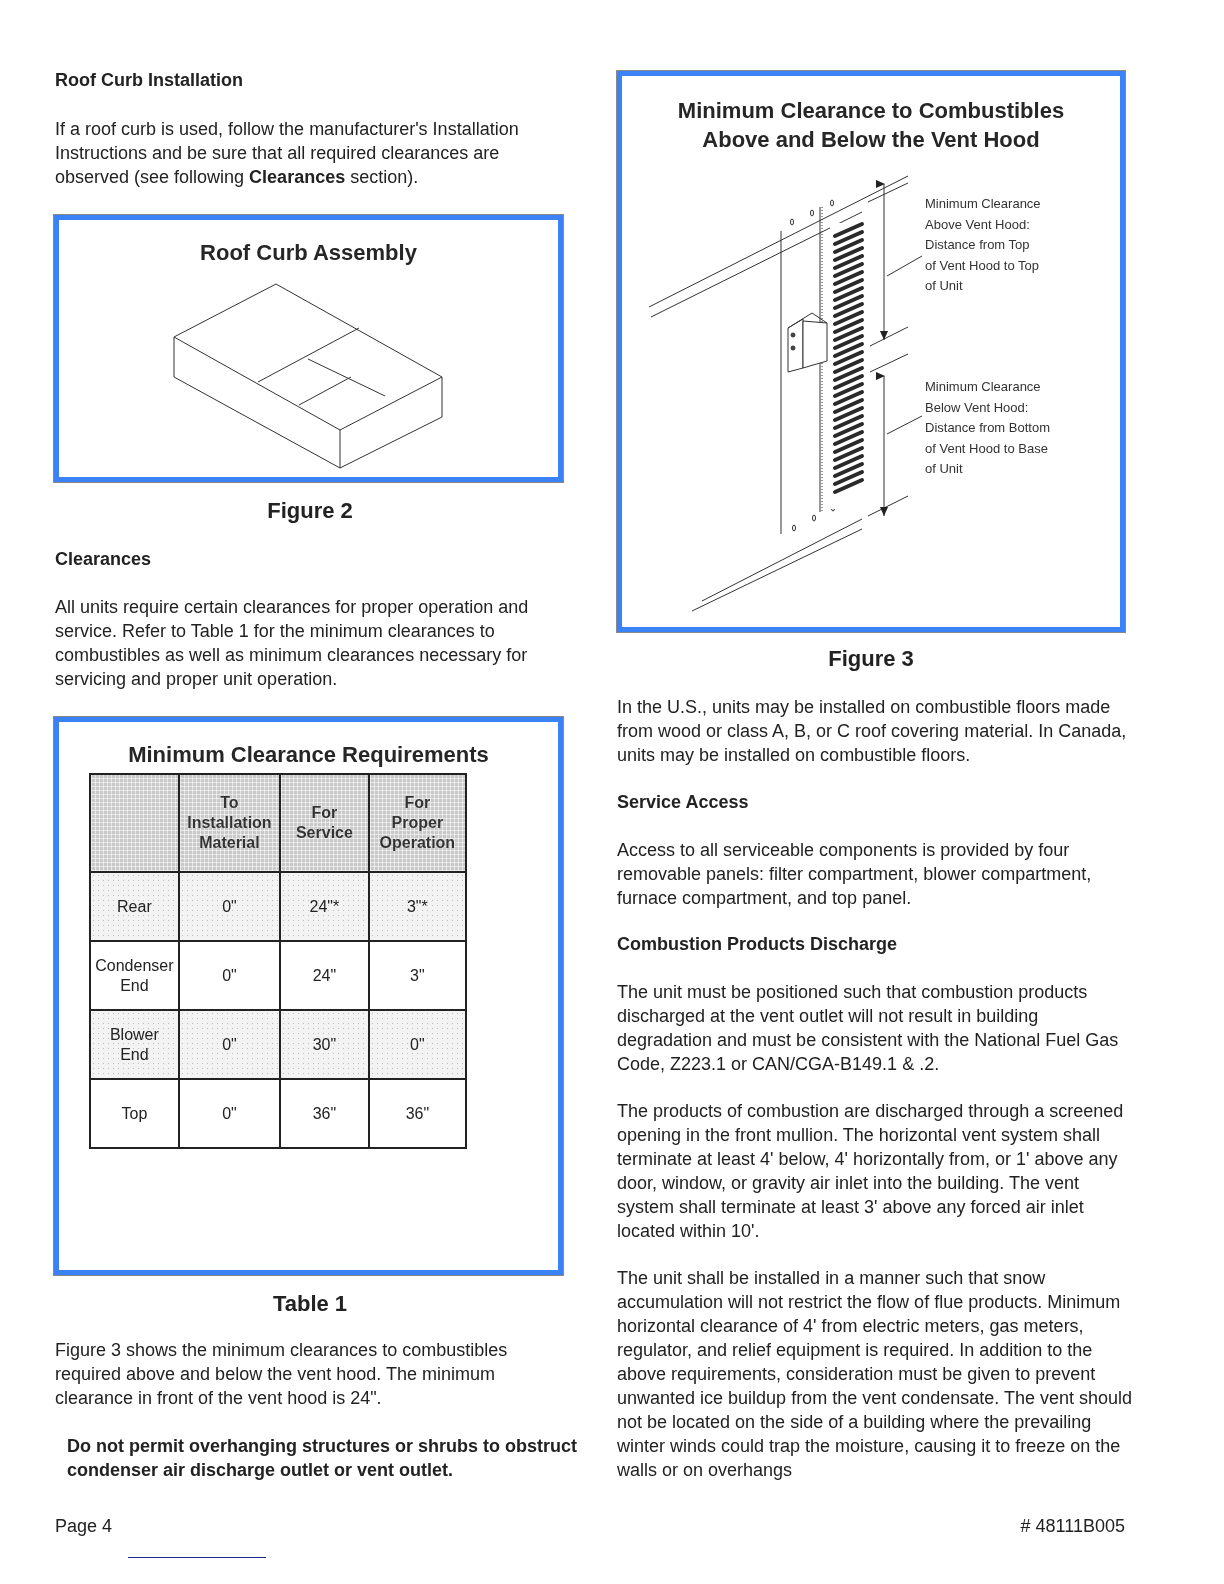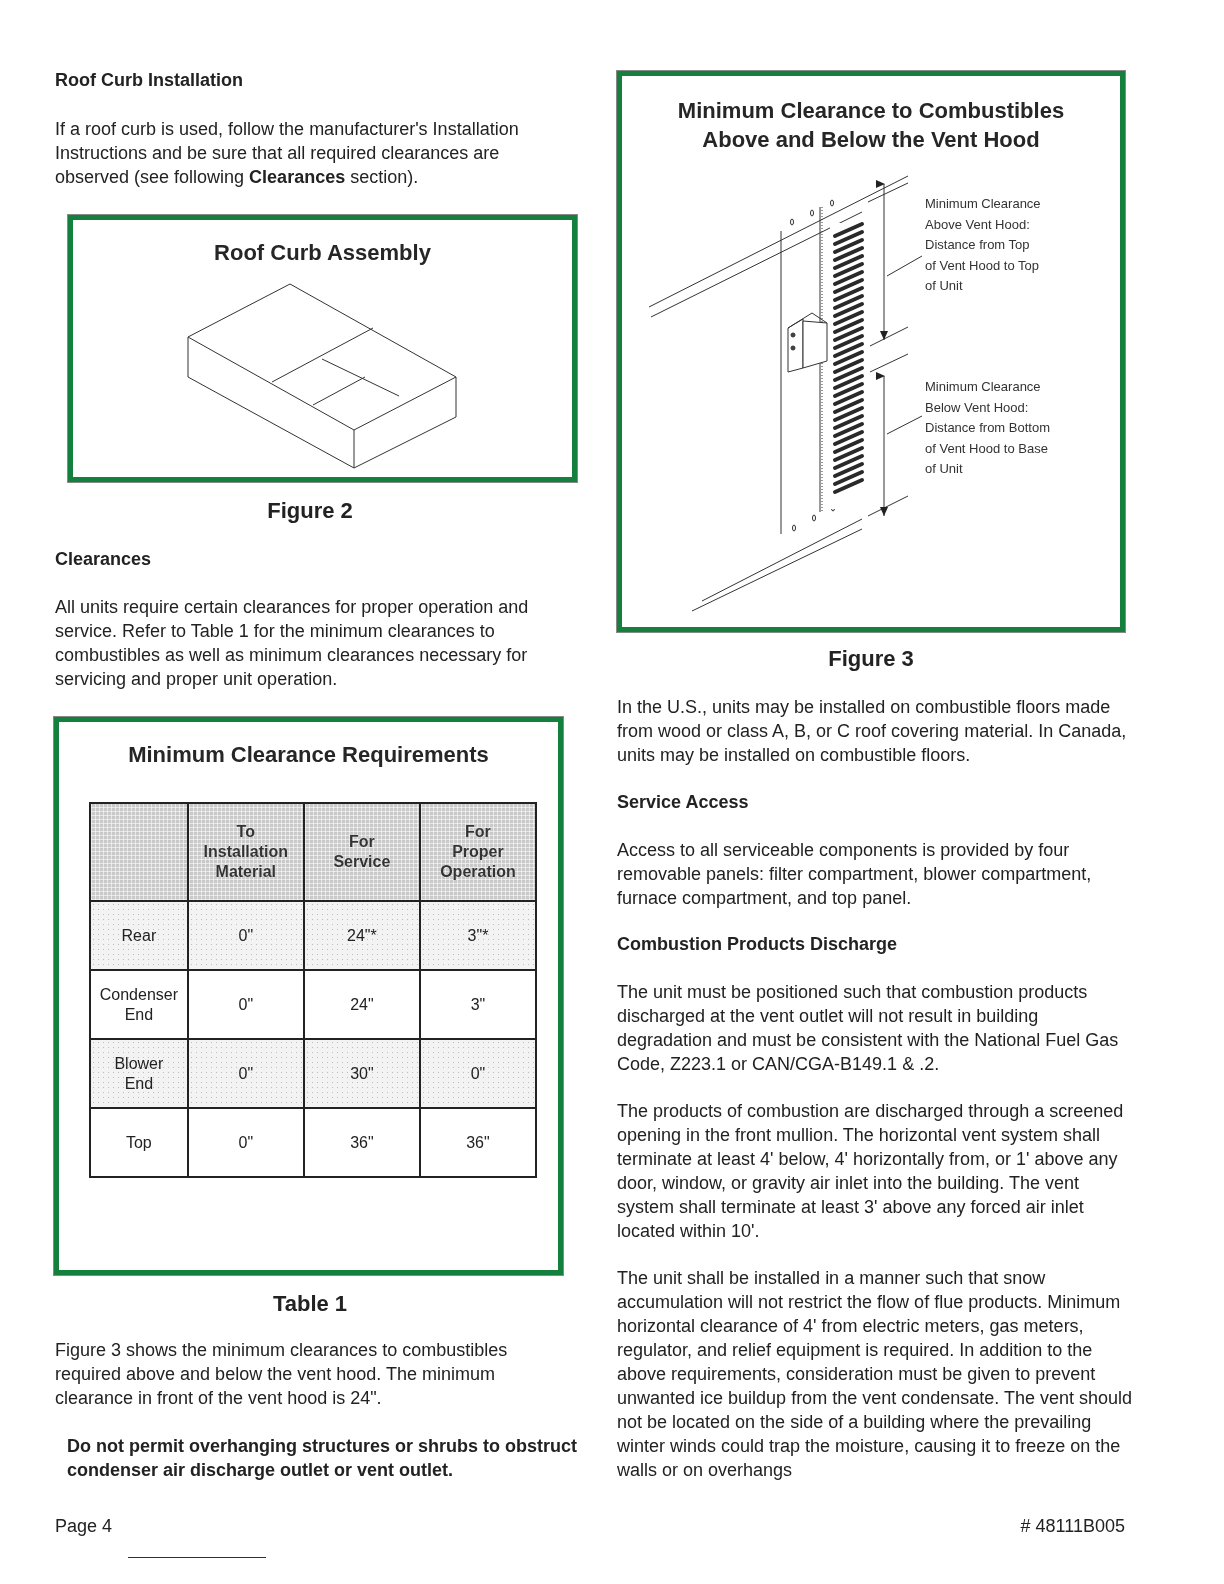--- a/index.html
+++ b/index.html
@@ -11,32 +11,32 @@
     .col { position: absolute; top: 0; }
     .left { left: 55px; width: 510px; }
     .right { left: 617px; width: 510px; }
     .abs { position: absolute; }
     .heading { font-weight: bold; font-size: 18px; color: #222; margin: 0; }
     .para { font-size: 18px; line-height: 24px; margin: 0; color: #222; }
     .para b { font-weight: bold; }
     .caption { font-weight: bold; font-size: 22px; text-align: center; color: #222; }
     .figbox {
       position: absolute; box-sizing: border-box;
-      border: 5px solid #15803d;
+      border: 5px solid #3b82f6;
       background: #fff;
       outline: 1px solid #888;
     }
     .figtitle { font-weight: bold; font-size: 22px; text-align: center; color: #262626; }
     .figtitle2 { font-weight: bold; font-size: 22px; text-align: center; color: #262626; line-height: 29px; }
     .label { font-size: 13px; line-height: 20.5px; color: #333; }
 
     
     table.clr {
       position: absolute; border-collapse: collapse;
-      left: 30px; top: 80px; width: 448px;
+      left: 30px; top: 51px; width: 378px;
     }
     table.clr td, table.clr th {
       border: 2px solid #222; text-align: center; vertical-align: middle;
       font-size: 16px; color: #222; font-weight: normal; padding: 0;
     }
     table.clr th {
       height: 96px; font-weight: bold; font-size: 16px; color: #333;
       line-height: 20px;
       background-color: #c9c9c9;
       background-image:
@@ -55,21 +55,21 @@
     .link-line { position: absolute; left: 128px; top: 1557px; width: 138px; height: 1px; background: #1b2a8a; }
   </style>
 </head>
 <body>
 
 <div class="col left">
 
   <h3 class="heading abs" style="top:70px;">Roof Curb Installation</h3>
   <p class="para abs" style="top:117px; width:512px;"><span>If a roof curb is used, follow the manufacturer's Installation Instructions and be sure that all required clearances are observed (see following </span><b>Clearances</b><span> section).</span></p>
 
-  <div class="figbox" style="left:-1px; top:215px; width:509px; height:267px;margin-left:14px;">
+  <div class="figbox" style="left:-1px; top:215px; width:509px; height:267px;">
     <div class="figtitle abs" style="left:0; right:0; top:20px;">Roof Curb Assembly</div>
     <svg class="abs" style="left:0; top:0;" width="499" height="257" viewBox="0 0 499 257">
       <g fill="none" stroke="#333" stroke-width="1">
 
         <polyline points="115,117 217,64 383,157 281,210 115,117"></polyline>
 
         <polyline points="115,117 115,157 281,248 281,210"></polyline>
 
         <polyline points="281,248 383,197 383,157"></polyline>
 

